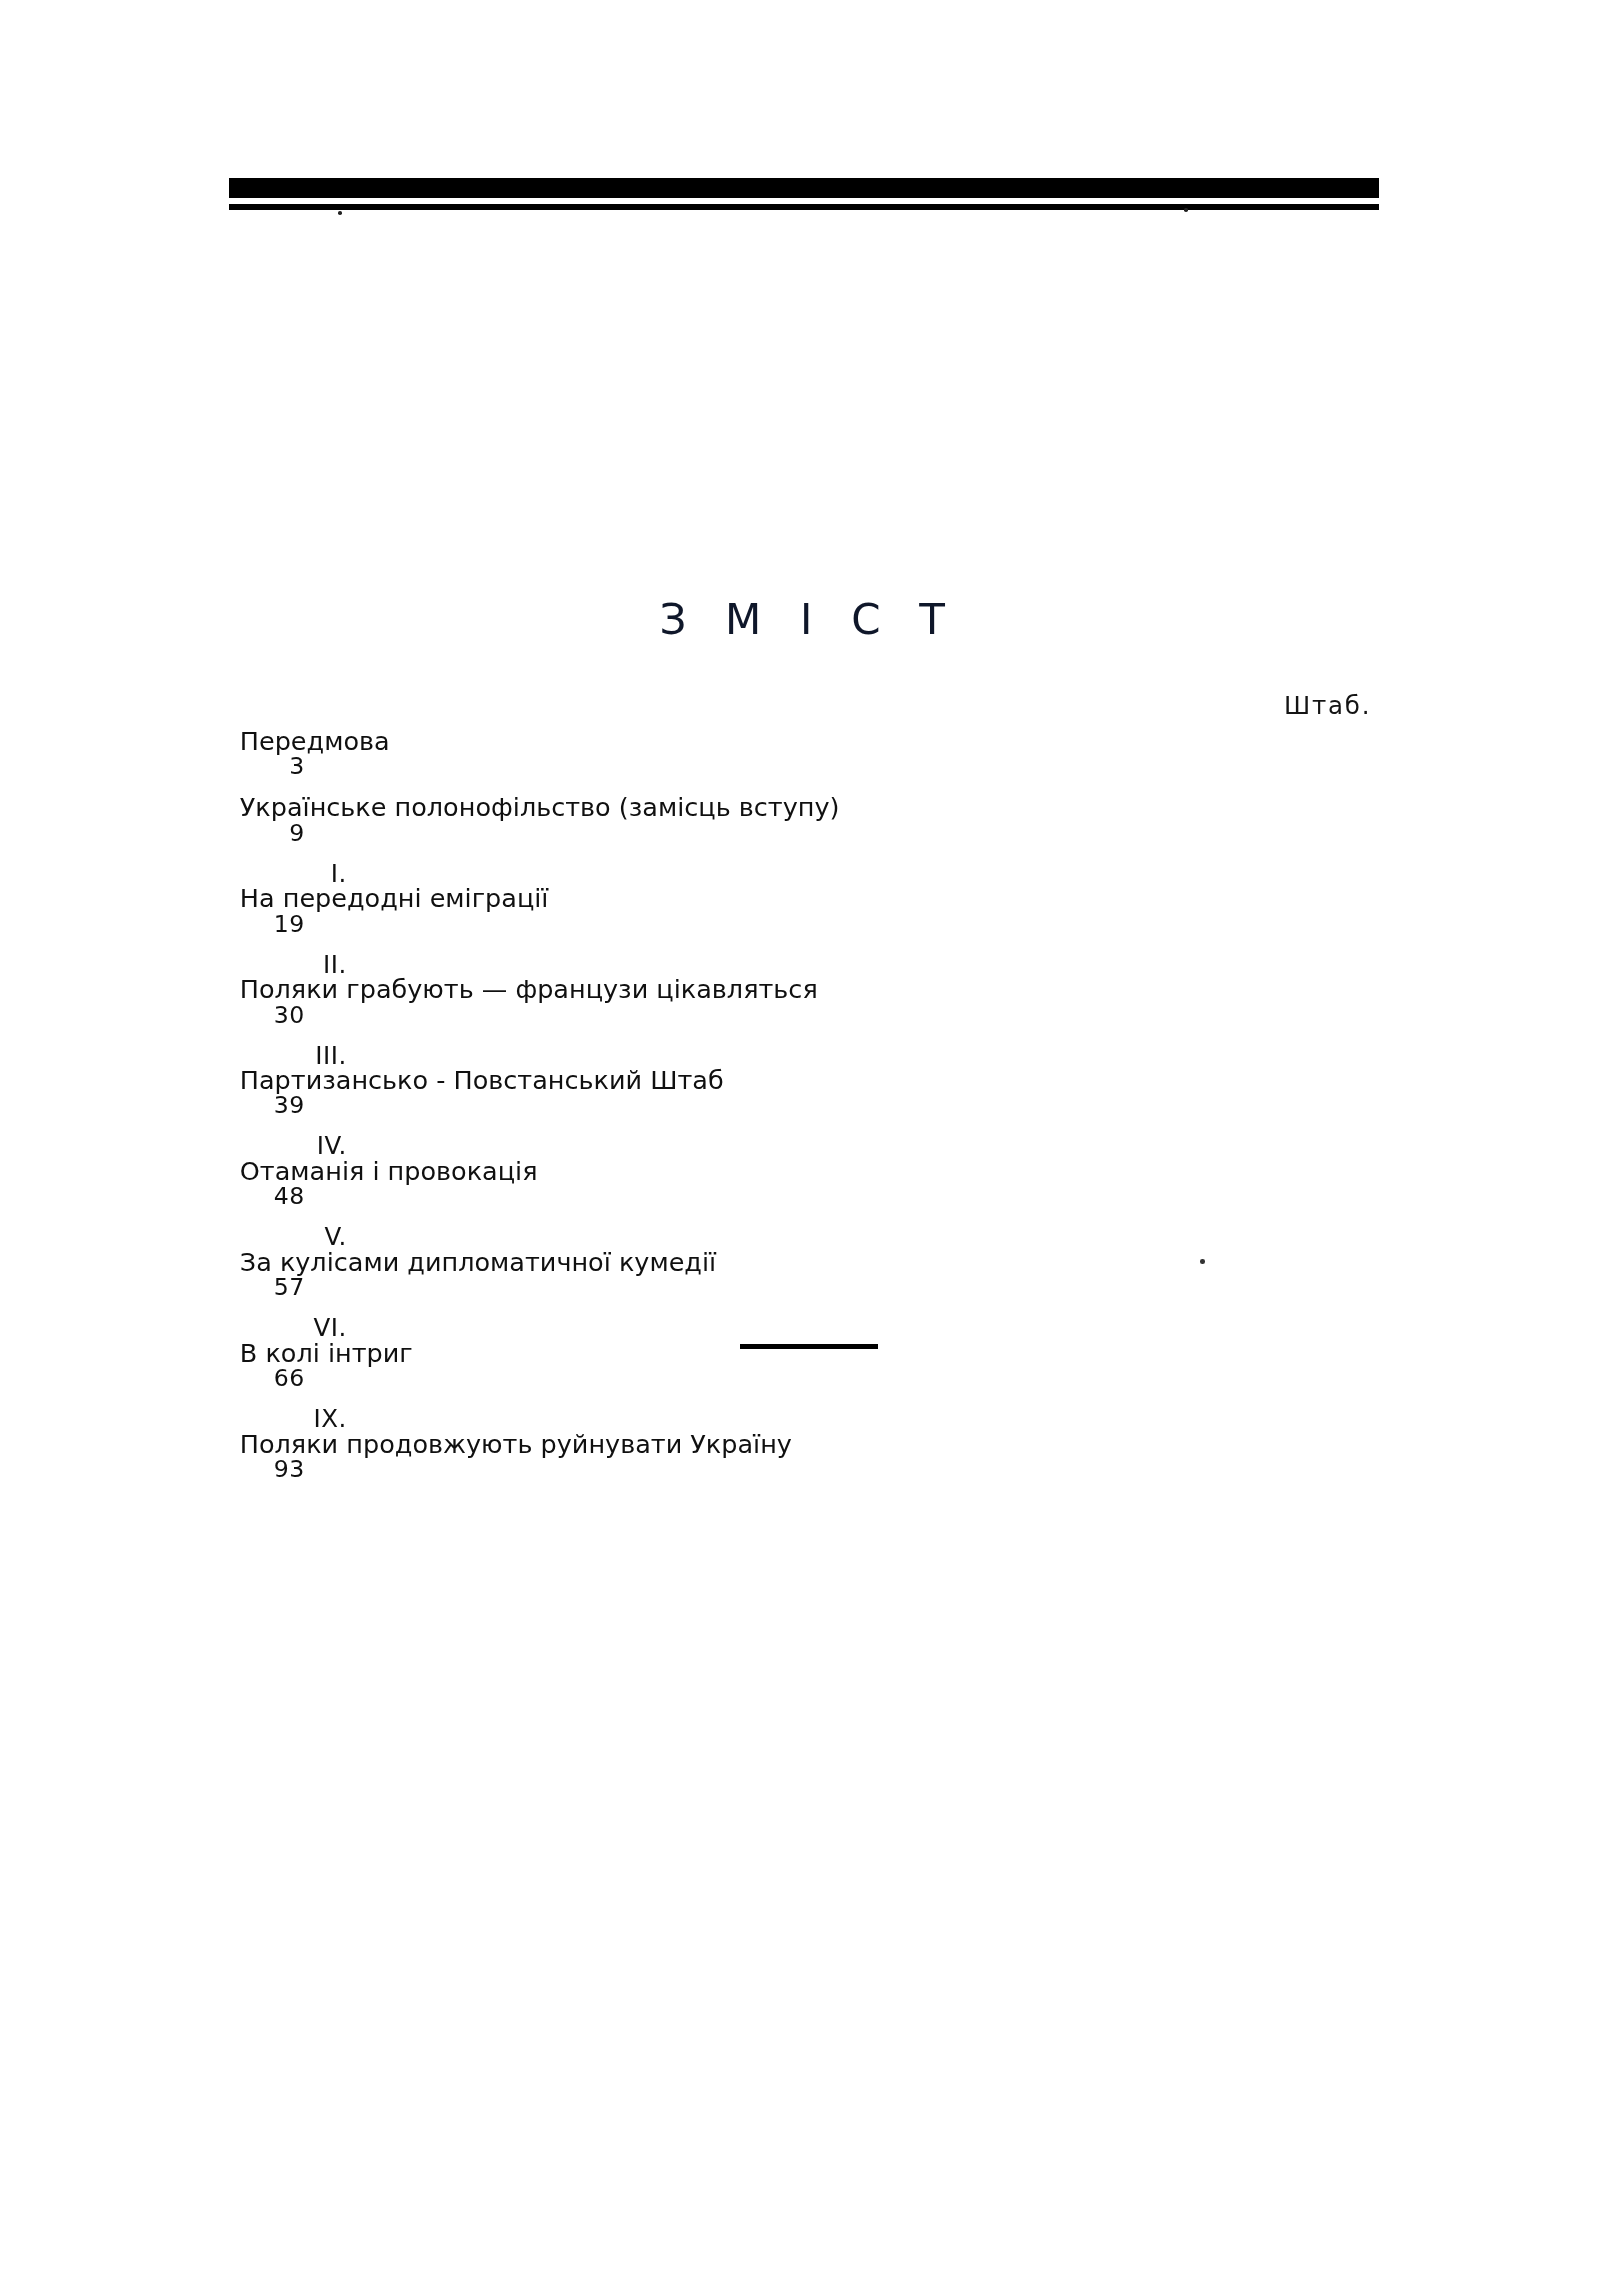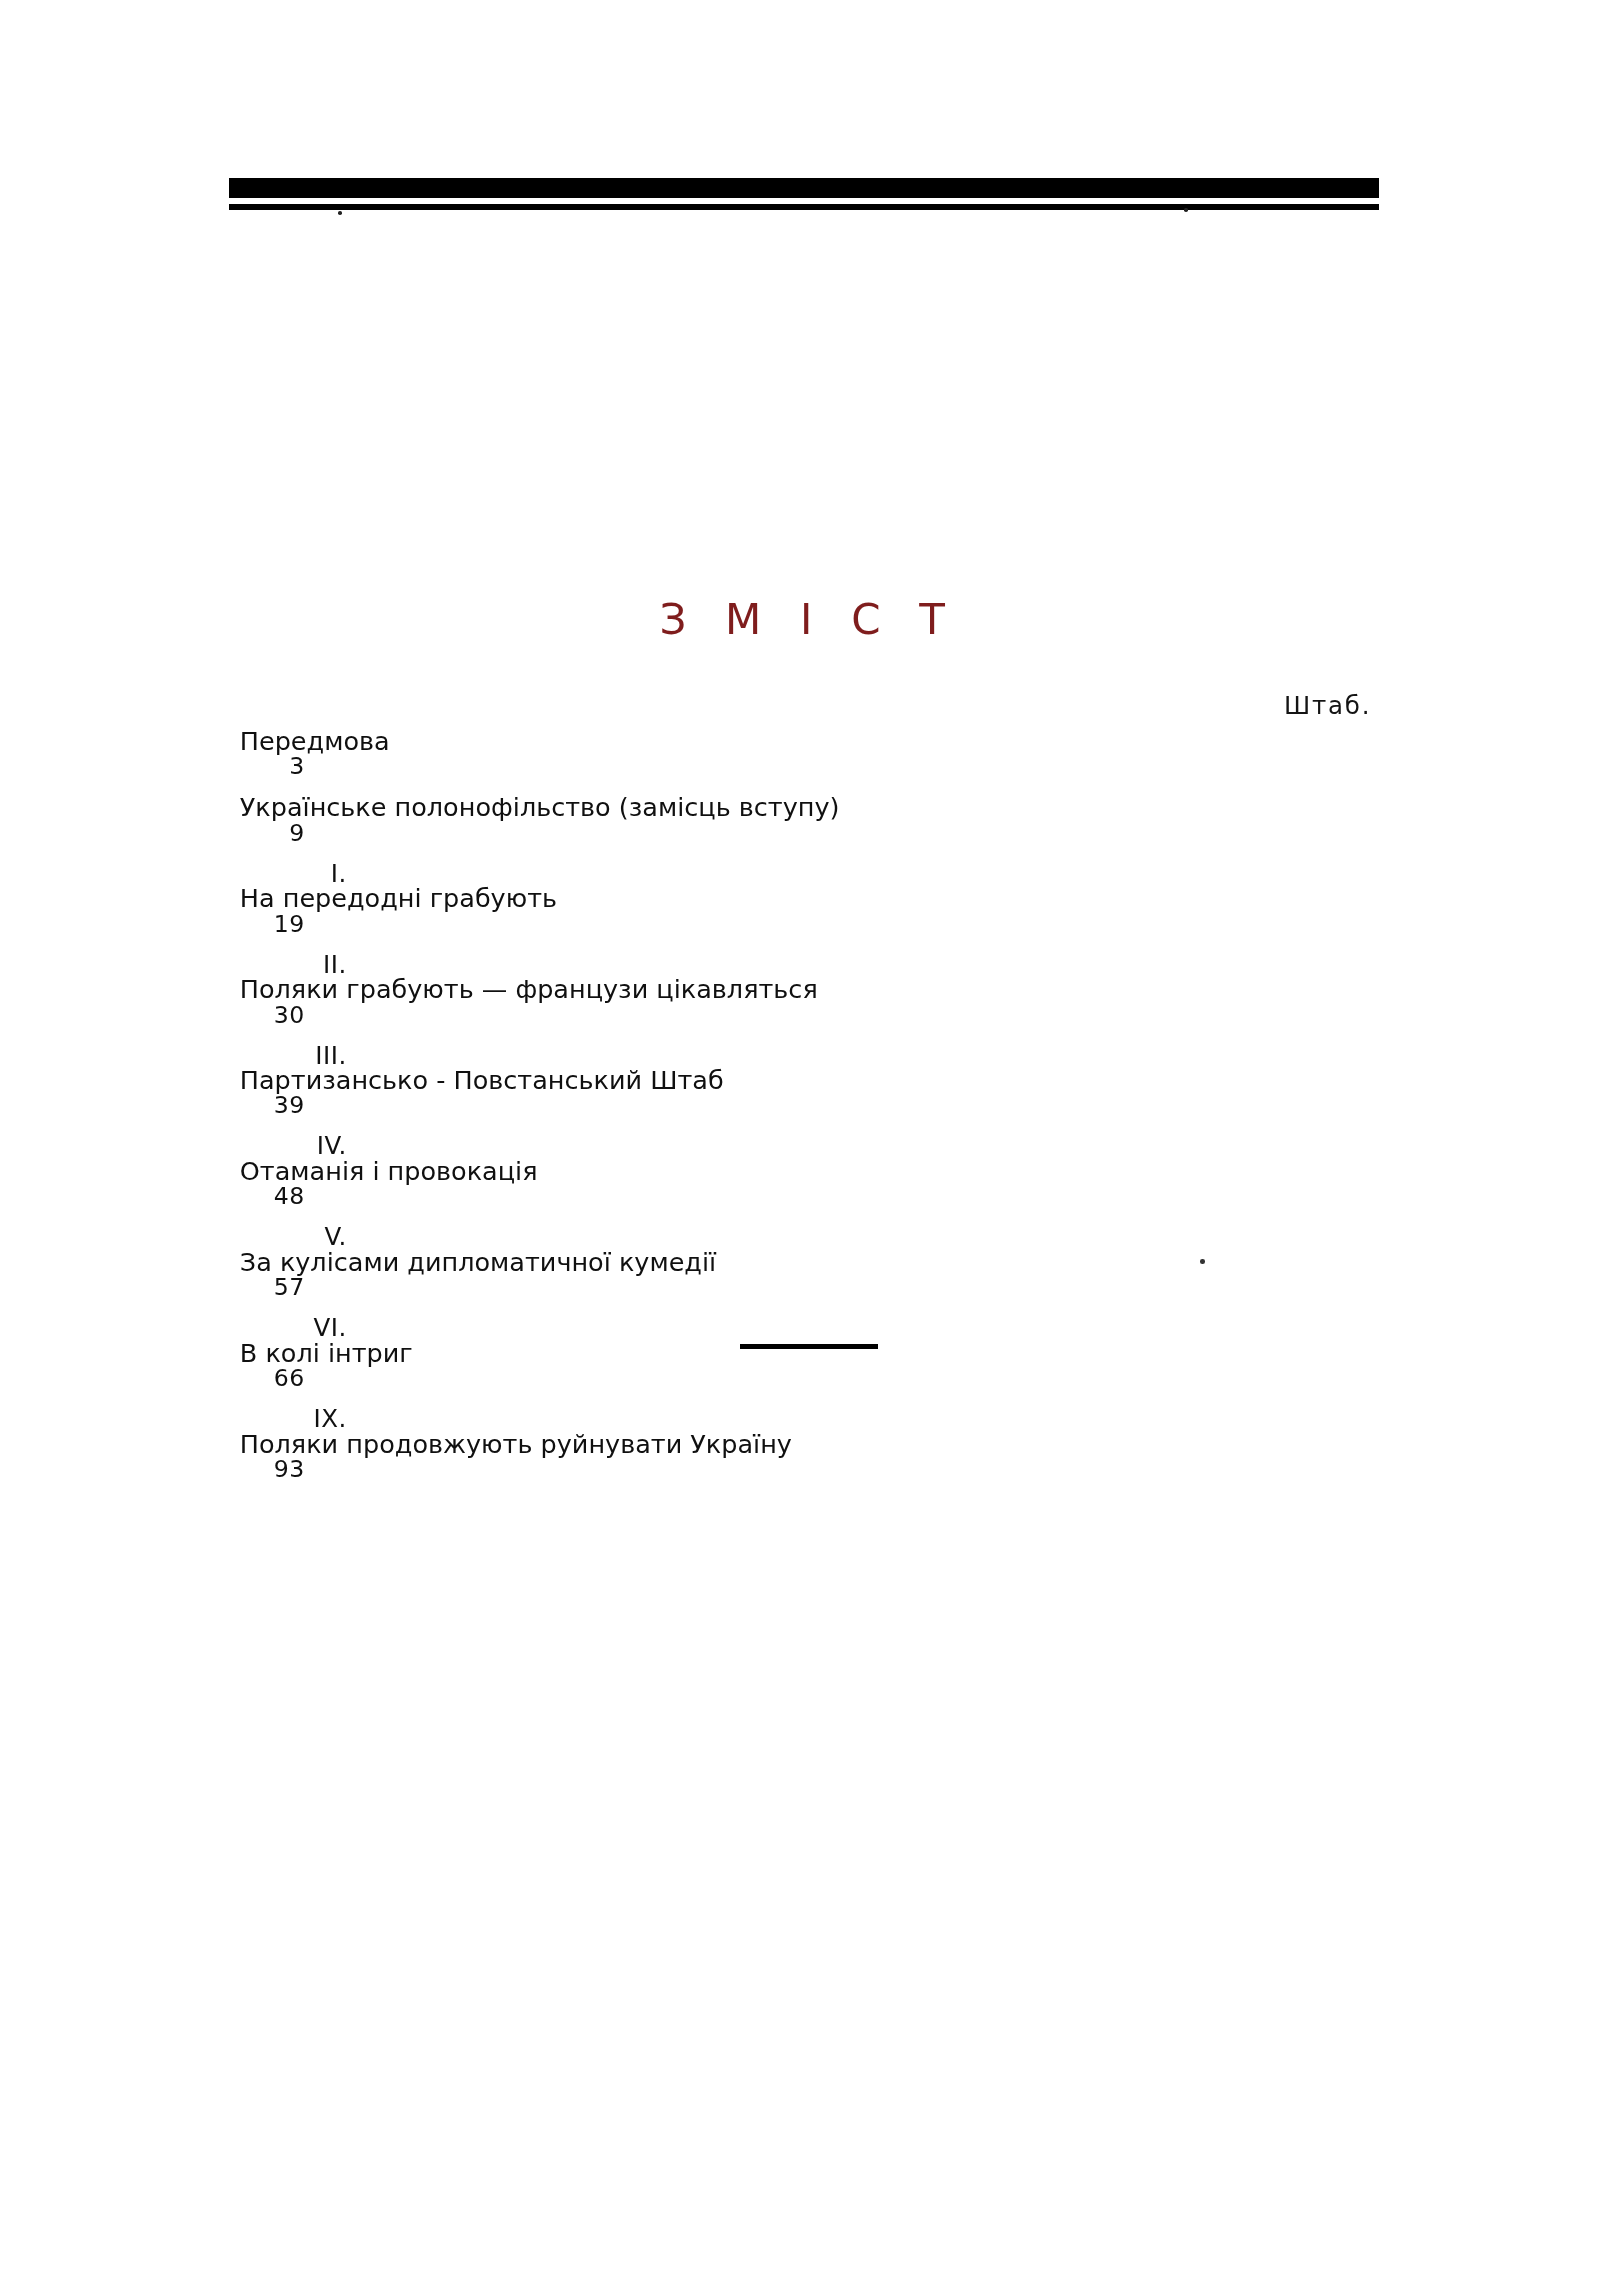--- a/index.html
+++ b/index.html
@@ -53,21 +53,21 @@
   .toc-title {
     position: absolute;
     left: 0;
     right: 0;
     top: 595px;
     text-align: center;
     font-family: "DejaVu Sans", sans-serif;
     font-size: 42px;
     letter-spacing: 12.7px;
     font-weight: 400;
-    color: #7f1d1d;
+    color: #0f172a;
   }
 
   
   .toc-block {
     position: absolute;
     left: 238px;
     top: 691px;
     width: 1146px;
   }
 
@@ -185,21 +185,21 @@
     </div>
 
     <div class="toc-row top-level">
       <span class="label">Українське полонофільство (замісць вступу)</span>
       <span class="leader"></span>
       <span class="pageno">9</span>
     </div>
 
     <div class="toc-row">
       <span class="num">I.</span>
-      <span class="label">На передодні грабують</span>
+      <span class="label">На передодні еміграції</span>
       <span class="leader"></span>
       <span class="pageno">19</span>
     </div>
 
     <div class="toc-row">
       <span class="num">II.</span>
       <span class="label">Поляки грабують — французи цікавляться</span>
       <span class="leader"></span>
       <span class="pageno">30</span>
     </div>

